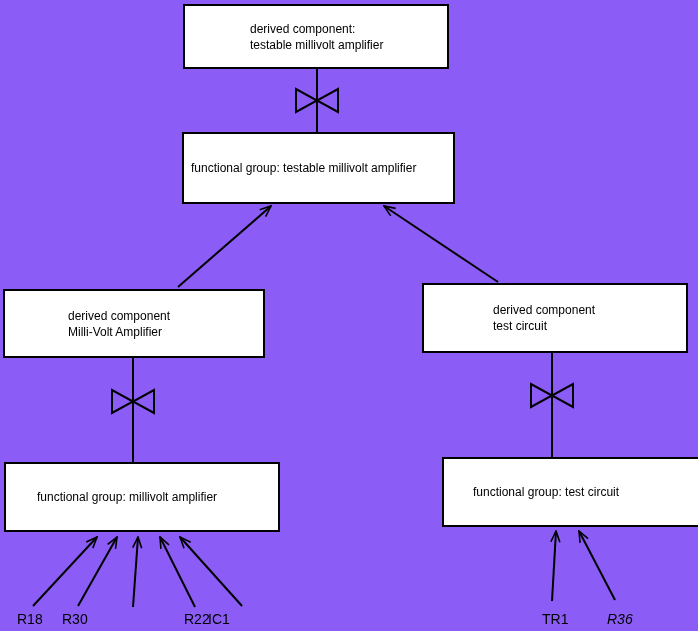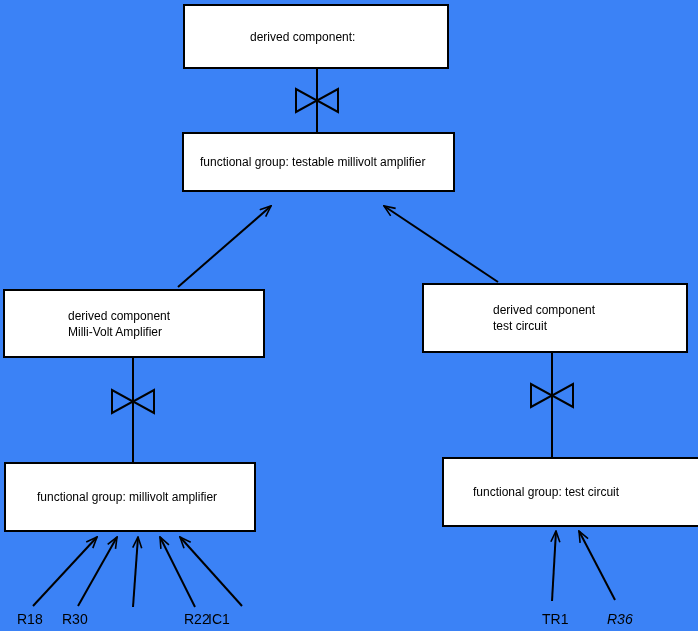--- a/index.html
+++ b/index.html
@@ -4,43 +4,43 @@
 <style>
   html, body {
     margin: 0;
     padding: 0;
     background: #ffffff;
   }
   #canvas {
     position: relative;
     width: 698px;
     height: 631px;
-    background: #3b82f6;
+    background: #8b5cf6;
     font-family: "Liberation Sans", "DejaVu Sans", sans-serif;
     color: #000000;
     overflow: hidden;
   }
   .box {
     position: absolute;
     box-sizing: border-box;
     border: 2px solid #000000;
     background: #ffffff;
     display: flex;
     flex-direction: column;
     justify-content: center;
     font-size: 12px;
     line-height: 16px;
     color: #000000;
   }
   .box span { display: block; white-space: nowrap; }
   #box-derived-testable   { left: 183px; top: 4px;   width: 266px; height: 65px; padding-left: 65px; }
-  #box-functional-testable{ left: 182px; top: 132px; width: 273px; height: 60px; padding-left: 16px;  }
+  #box-functional-testable{ left: 182px; top: 132px; width: 273px; height: 72px; padding-left: 7px;  }
   #box-derived-millivolt  { left: 3px;   top: 289px; width: 262px; height: 69px; padding-left: 63px; }
   #box-derived-test       { left: 422px; top: 283px; width: 266px; height: 70px; padding-left: 69px; }
-  #box-functional-millivolt{ left: 4px;  top: 462px; width: 252px; height: 70px; padding-left: 31px; }
+  #box-functional-millivolt{ left: 4px;  top: 462px; width: 276px; height: 70px; padding-left: 31px; }
   #box-functional-test    { left: 442px; top: 457px; width: 268px; height: 70px; padding-left: 29px; }
   .comp-label {
     position: absolute;
     font-size: 14px;
     line-height: 15px;
     white-space: nowrap;
     color: #000000;
   }
   #connector-layer {
     position: absolute;
@@ -86,20 +86,21 @@
     <line x1="133" y1="607" x2="138" y2="537" stroke="#000000" stroke-width="2" marker-end="url(#arrow)"></line>
     <line x1="195" y1="607" x2="160" y2="537" stroke="#000000" stroke-width="2" marker-end="url(#arrow)"></line>
     <line x1="242" y1="606" x2="180" y2="537" stroke="#000000" stroke-width="2" marker-end="url(#arrow)"></line>
 
     <line x1="552" y1="601" x2="556" y2="531" stroke="#000000" stroke-width="2" marker-end="url(#arrow)"></line>
     <line x1="615" y1="600" x2="579" y2="531" stroke="#000000" stroke-width="2" marker-end="url(#arrow)"></line>
   </svg>
 
   <div class="box" id="box-derived-testable">
     <span>derived component:</span>
+    <span>testable millivolt amplifier</span>
   </div>
 
   <div class="box" id="box-functional-testable">
     <span>functional group: testable millivolt amplifier</span>
   </div>
 
   <div class="box" id="box-derived-millivolt">
     <span>derived component</span>
     <span>Milli-Volt Amplifier</span>
   </div>

